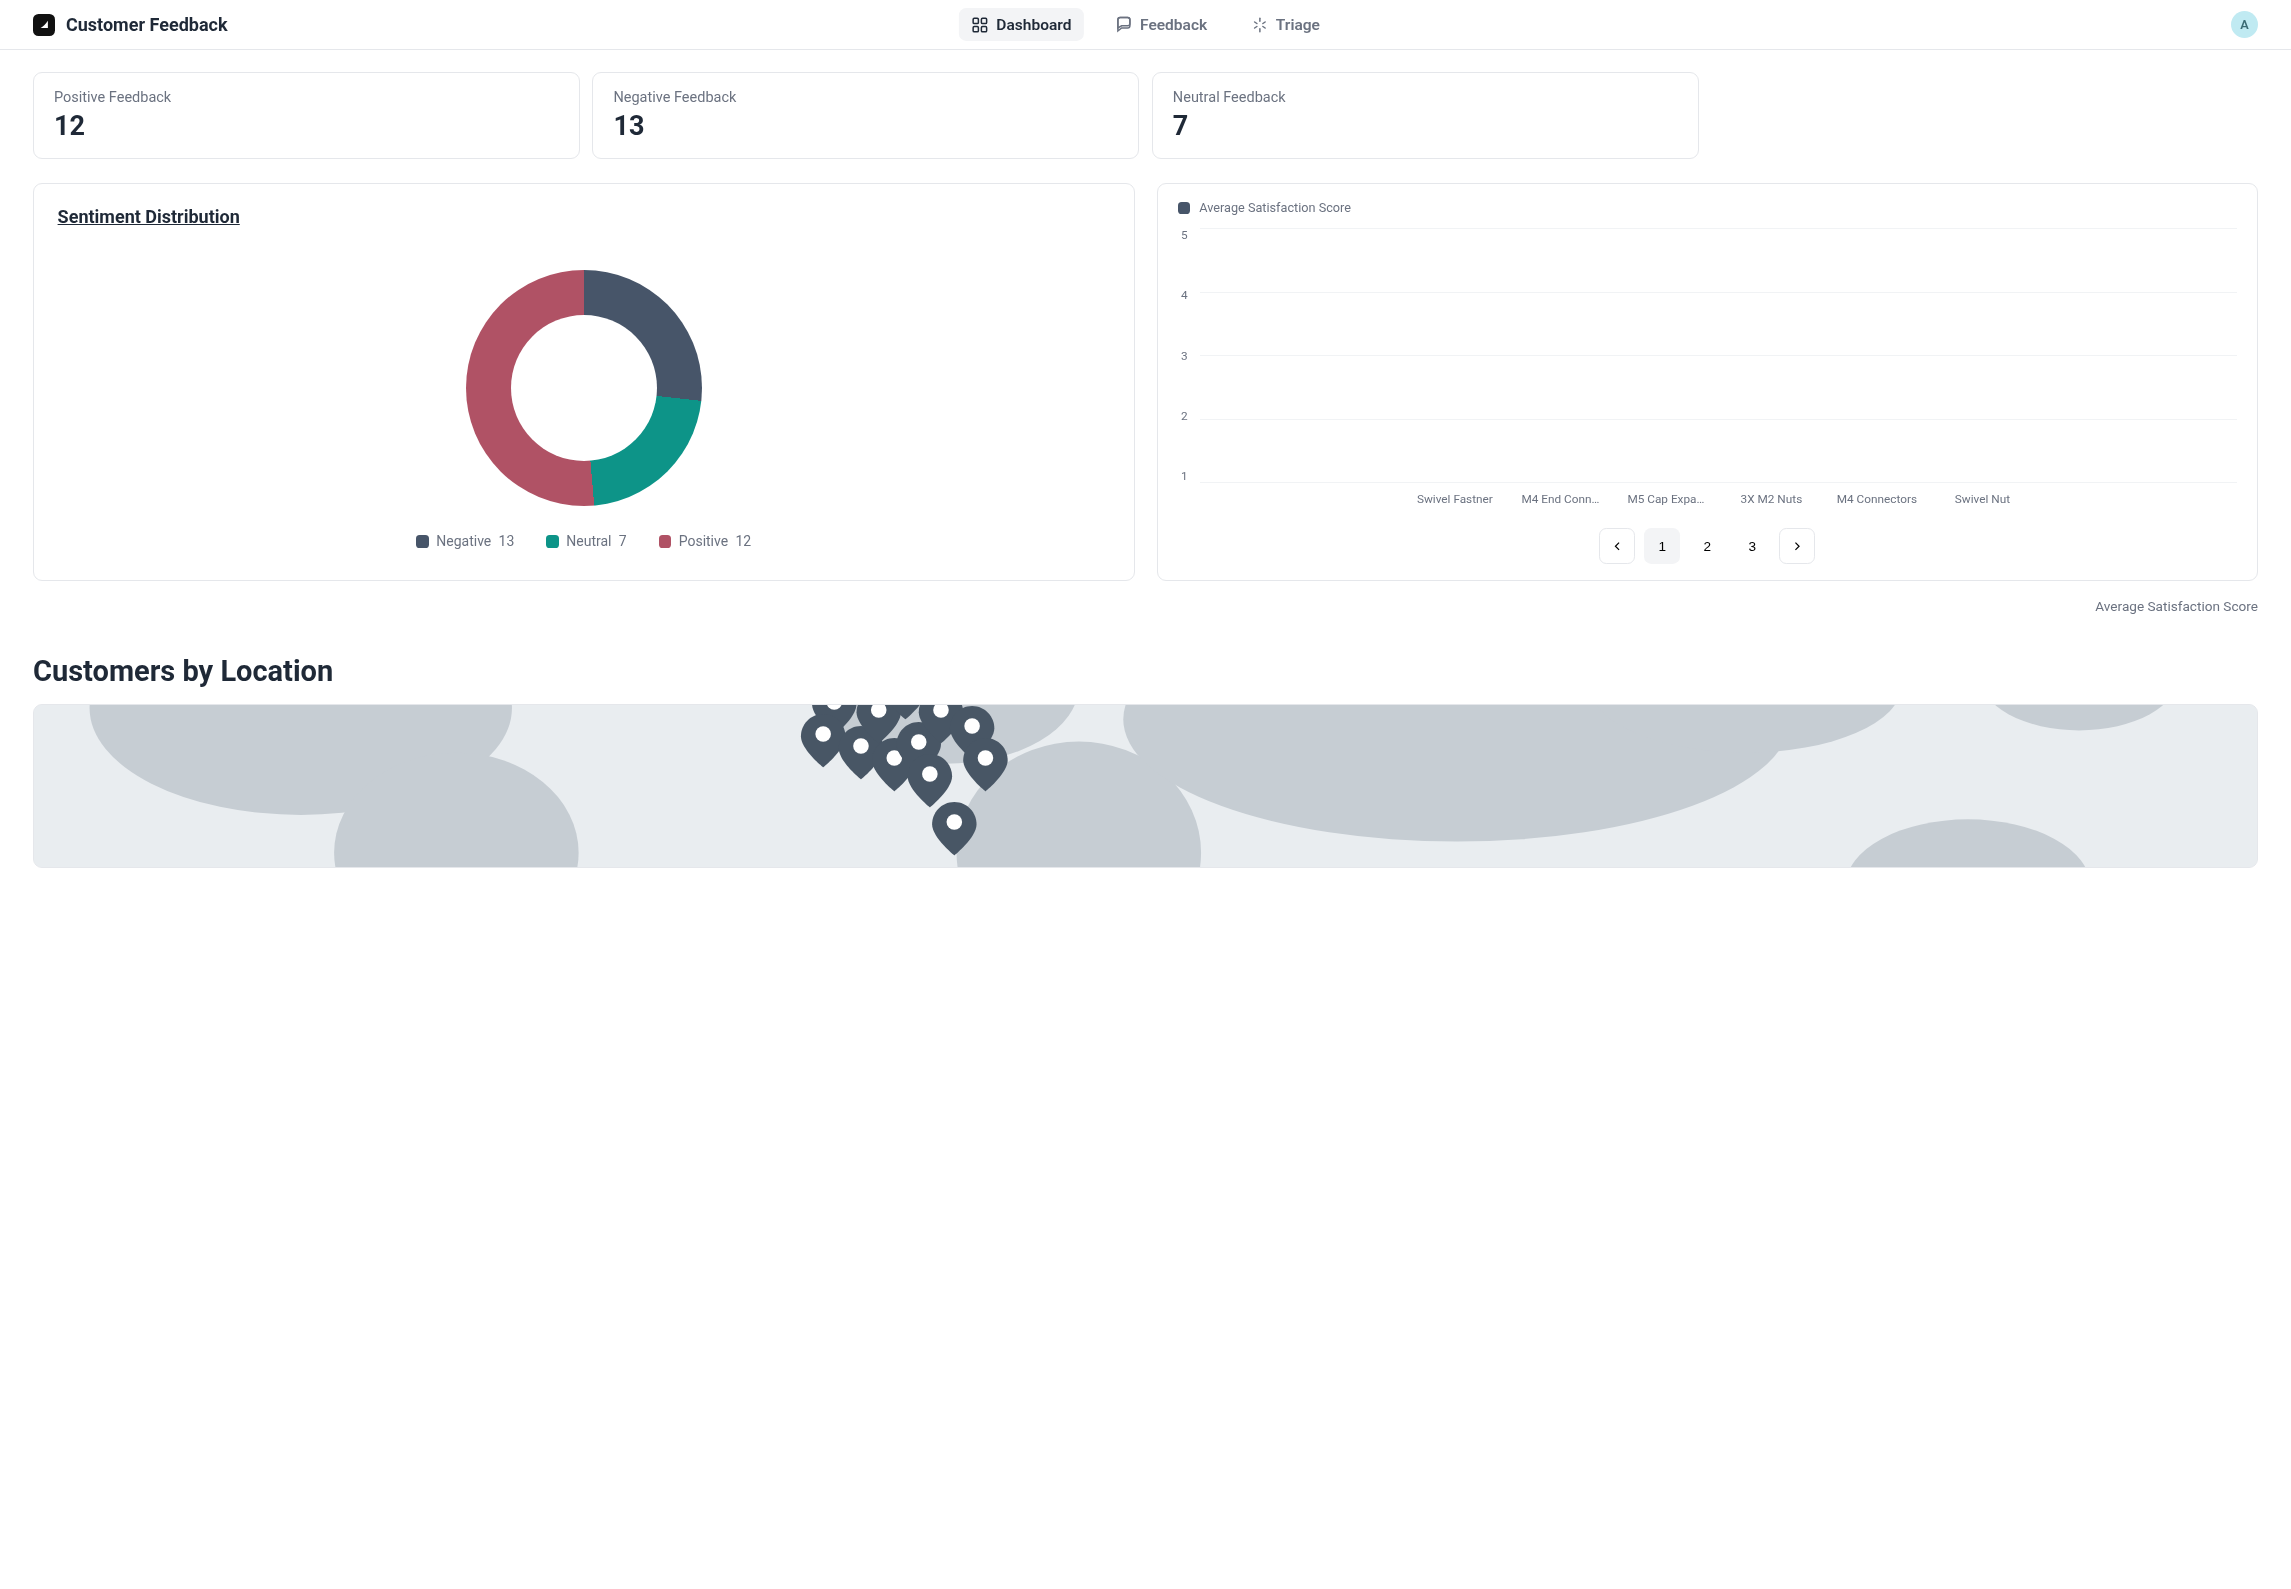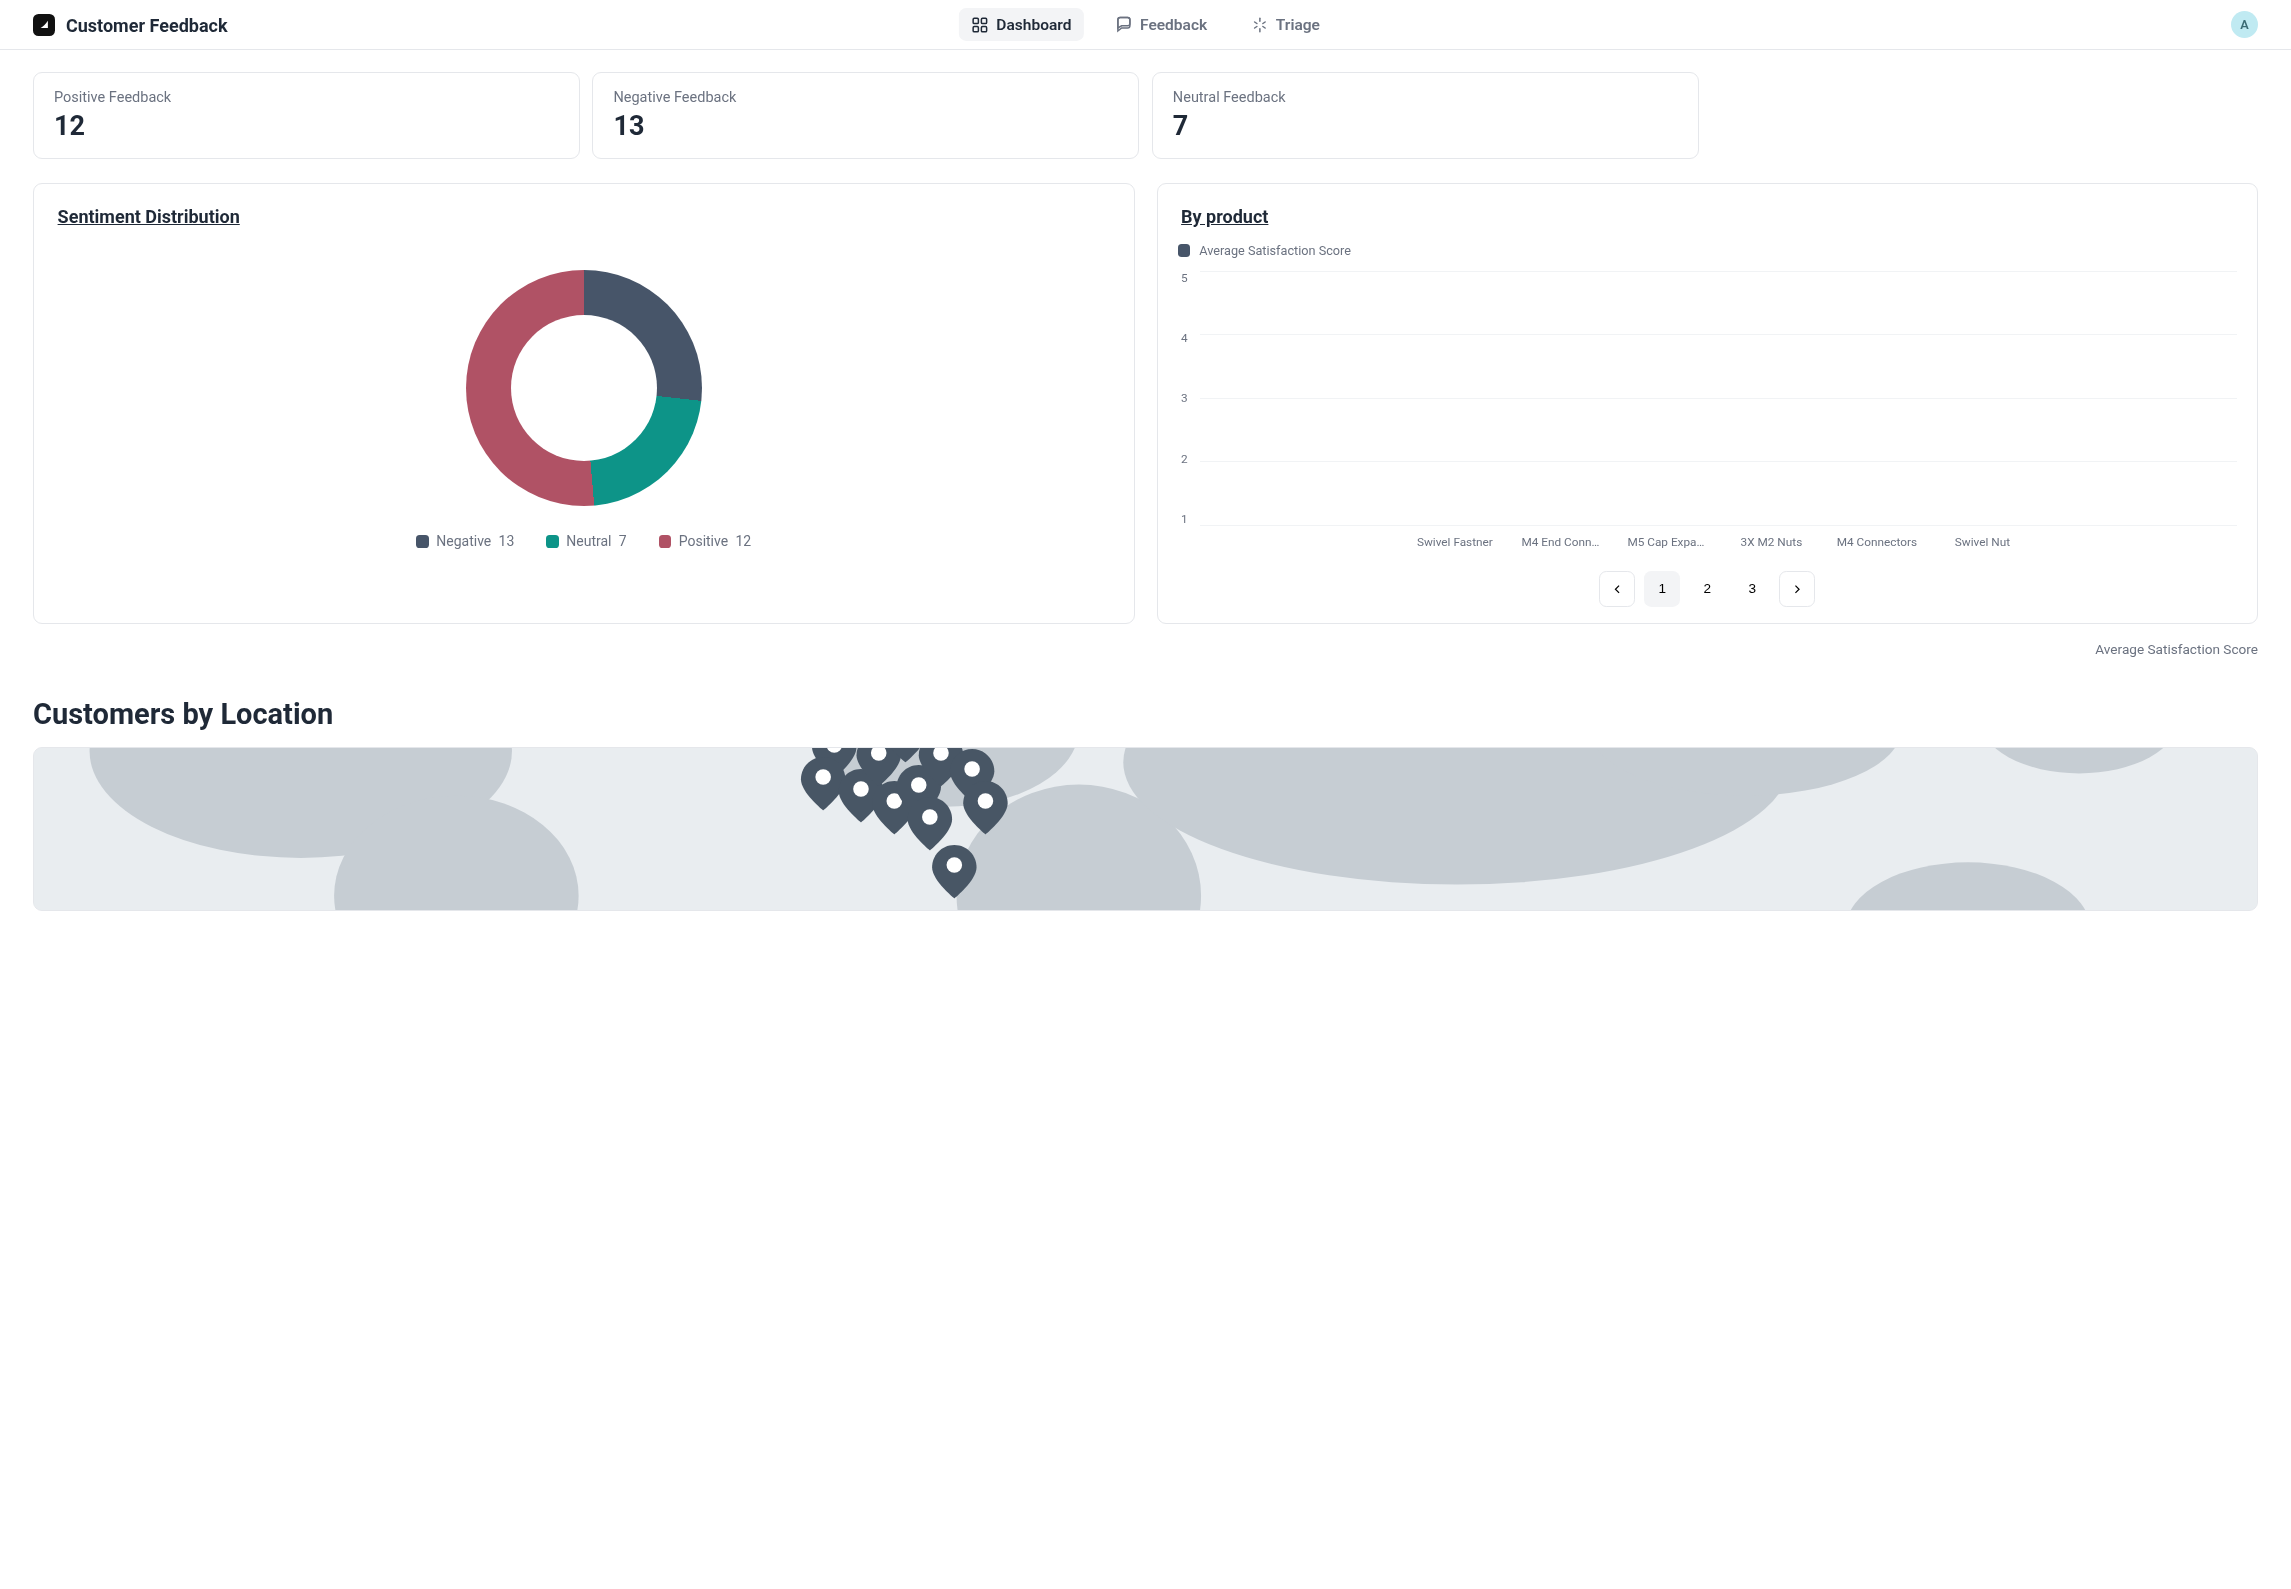--- a/index.html
+++ b/index.html
@@ -24,21 +24,21 @@
 
   
   .header {
     display: flex;
     align-items: center;
     padding: 11px 33px;
     border-bottom: 0.9px solid var(--border);
     gap: 14.5px;
     position: relative;
   }
-  .brand { display: flex; align-items: flex-end; gap: 11px; }
+  .brand { display: flex; align-items: center; gap: 11px; }
   .logo {
     width: 22px; height: 22px; border-radius: 5.5px; background: #111;
     display: flex; align-items: center; justify-content: center;
   }
   .logo svg { width: 14.5px; height: 14.5px; }
   .brand-title { font-weight: 700; font-size: 18px; }
 
   .tabs {
     position: absolute; left: 50%; transform: translateX(-50%);
     display: flex; gap: 18px; align-items: center;
@@ -237,21 +237,20 @@
             <div class="legend-item">
               <span class="swatch" style="background: rgb(176, 82, 101);"></span>
               <span>Positive</span>
               <span>12</span>
             </div>
           </div>
       </div>
     </div>
 
     <div class="card">
-      <div class="panel-title">By product</div>
 
       <div class="bar-legend">
         <span class="swatch"></span>
         <span>Average Satisfaction Score</span>
       </div>
 
       <div class="chart-grid">
         <div class="y-axis" id="y-axis">
             <span>5</span>
             <span>4</span>

